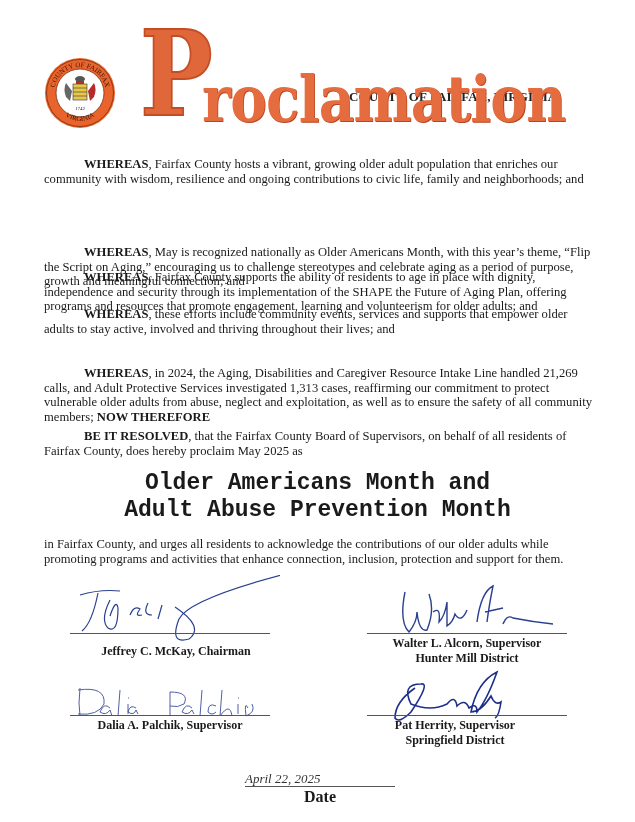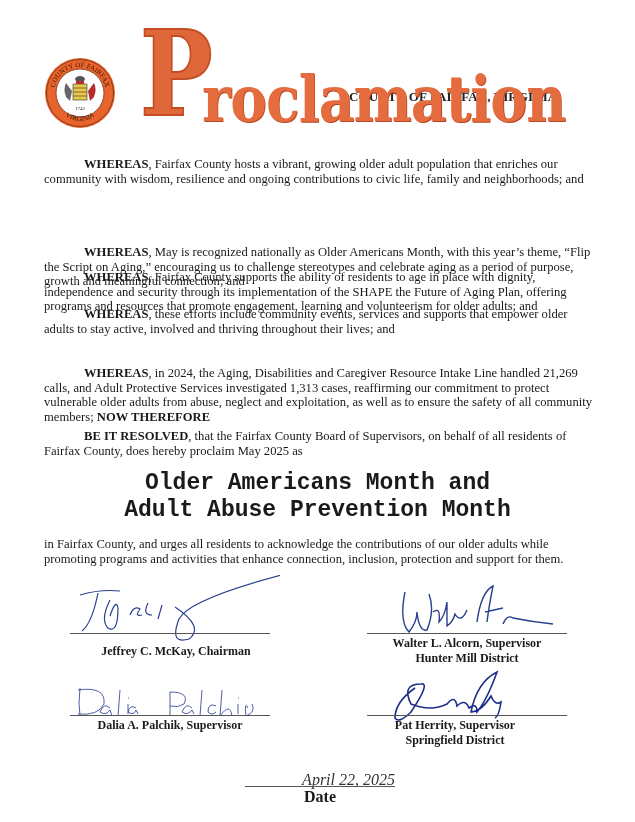--- a/index.html
+++ b/index.html
@@ -9,21 +9,21 @@
   .title-wrap { position:absolute; left:130px; top:25px; width:470px; height:125px; }
   .title-P { position:absolute; left:10px; top:-10px; font-size:118px; line-height:1; font-family:"DejaVu Serif", serif; font-weight:bold; color:#e0673a; -webkit-text-stroke:2px #c44d24; transform:scaleX(0.82); transform-origin:left top; }
   .title-rest { position:absolute; left:72px; top:42px; font-size:64px; line-height:1; font-family:"DejaVu Serif", serif; font-weight:bold; color:#e56c3e; letter-spacing:-1px; transform:scaleX(0.86); transform-origin:left top; text-shadow:1px 1px 0 #b8451f; }
   .para { position:absolute; left:44px; width:552px; font-size:12.6px; line-height:14.6px; }
   .para .indent { display:inline-block; width:40px; }
   .para b { font-weight:bold; }
   .headline { position:absolute; left:0; width:635px; text-align:center; font-size:23px; font-weight:bold; line-height:27px; color:#1a1a1a;font-family:Liberation Mono, monospace; }
   .sig-block { position:absolute; width:210px; text-align:center; font-size:12px; font-weight:bold; line-height:15px; }
   .sig-line { position:absolute; height:1px; background:#555; }
   .sig-svg { position:absolute; }
-  .date-val { position:absolute; left:245px; width:150px; top:771px; text-align:right; font-style:italic; font-size:16px; color:#333; }
+  .date-val { position:absolute; left:245px; width:150px; top:771px; text-align:left; font-style:italic; font-size:13px; color:#333; }
   .date-label { position:absolute; left:245px; width:150px; top:788px; text-align:center; font-weight:bold; font-size:16px; }
 </style>
 </head>
 <body>
 
 <svg class="seal" viewBox="0 0 72 72">
   <circle cx="36" cy="36" r="35" fill="#e8642c"></circle>
   <circle cx="36" cy="36" r="33.5" fill="none" stroke="#7a2e10" stroke-width="0.8"></circle>
   <circle cx="36" cy="36" r="24" fill="#ffffff" stroke="#7a2e10" stroke-width="0.8"></circle>
   <path id="sealTop" d="M10,36 A26,26 0 0,1 62,36" fill="none"></path>

